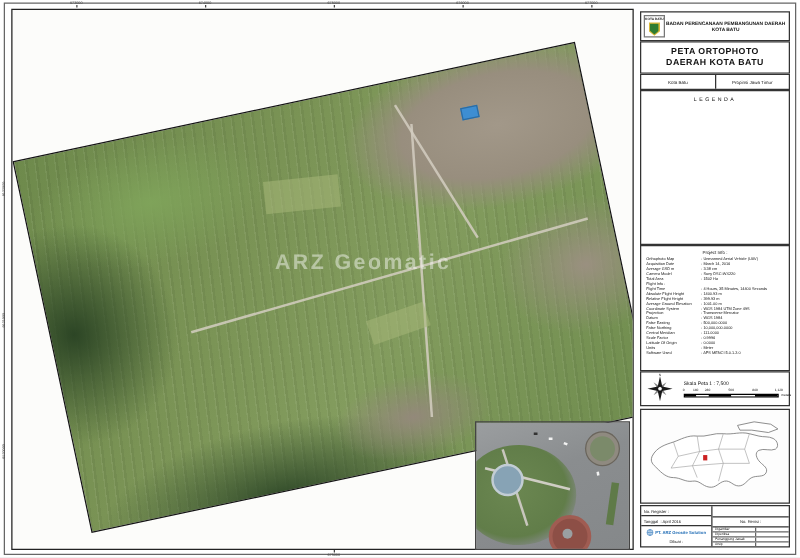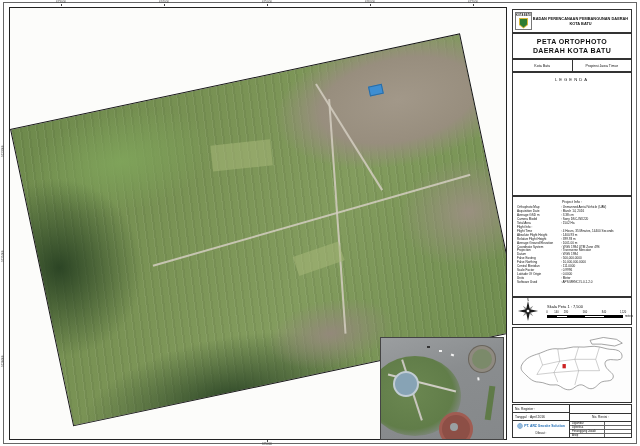--- a/index.html
+++ b/index.html
@@ -155,20 +155,21 @@
 
   <div class="map-frame">
     <div class="ortho-photo">
       <div class="photo-road road-1"></div>
       <div class="photo-road road-2"></div>
       <div class="photo-road road-3"></div>
       <div class="field-patch field-1"></div>
       <div class="field-patch field-2"></div>
       <div class="pool"></div>
     </div>
+    <div class="watermark">ARZ Geomatic</div>
   </div>
 
   <div class="inset-photo">
     <div class="ip-park"></div>
     <div class="ip-path1"></div>
     <div class="ip-path2"></div>
     <div class="ip-ferris"></div>
     <div class="ip-round"></div>
     <div class="ip-plaza"></div>
     <div class="ip-median"></div>

